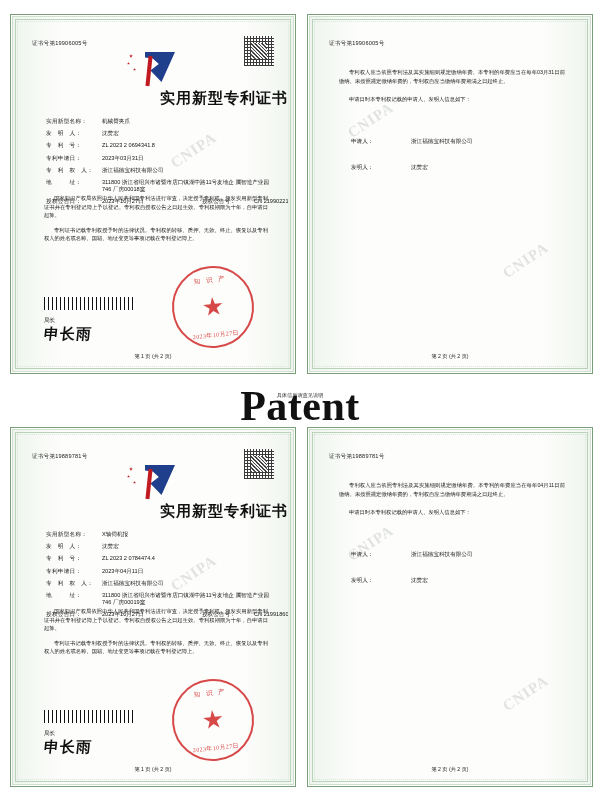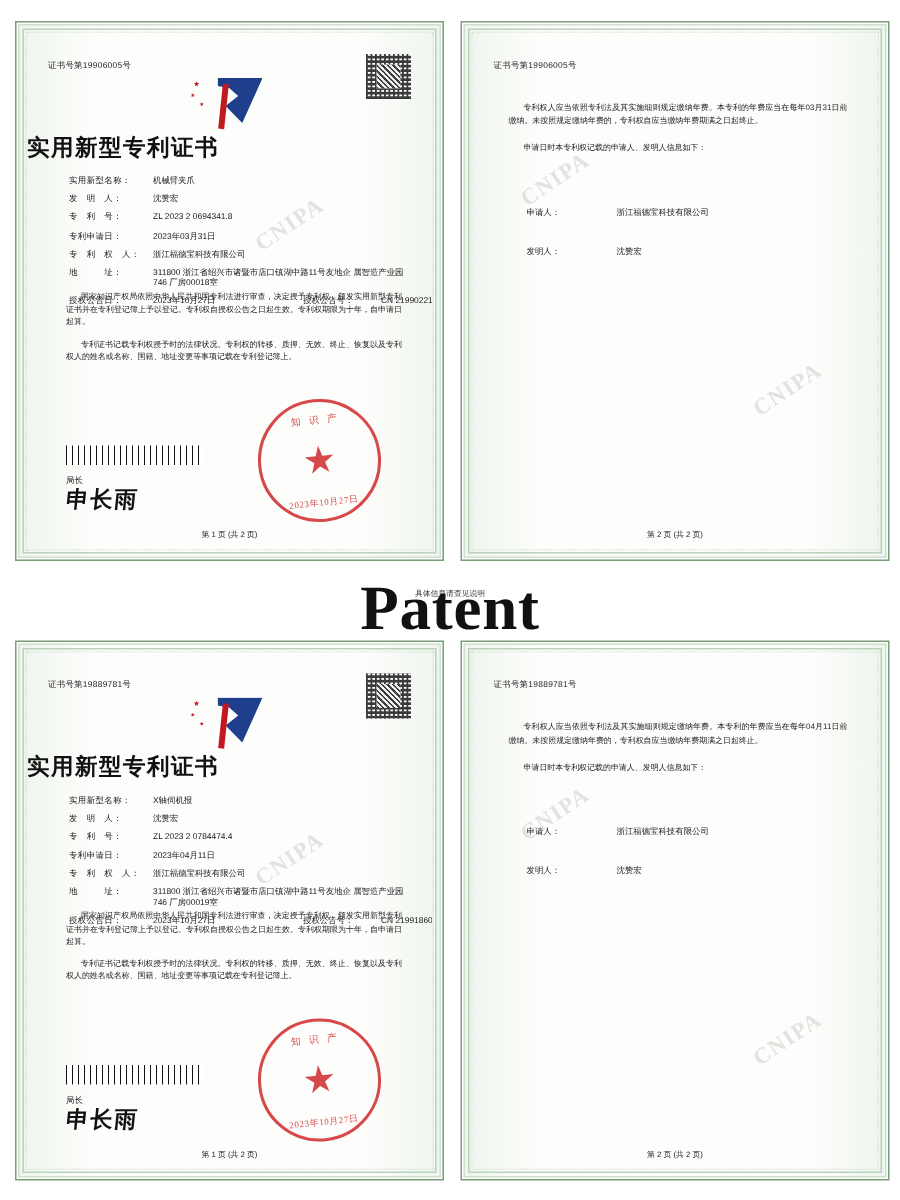--- a/index.html
+++ b/index.html
@@ -117,21 +117,21 @@
     background: #c01a20;
     clip-path: polygon(50% 0%, 61% 35%, 98% 35%, 68% 57%, 79% 91%, 50% 70%, 21% 91%, 32% 57%, 2% 35%, 39% 35%);
   }
   .logo .s1 { left: 2px; top: 2px; }
   .logo .s2 { left: 0px; top: 10px; width: 3px; height: 3px; }
   .logo .s3 { left: 6px; top: 16px; width: 3px; height: 3px; }
   .doc-title {
     position: absolute;
     top: 67px;
     left: 0; right: 0;
-    text-align: left;
+    text-align: right;
     font-family: "Liberation Serif", serif;
     font-weight: bold;
     font-size: 15px;
     color: #111;
     letter-spacing: 1px;
   }
   .fields {
     position: absolute;
     top: 96px;
     left: 28px;

